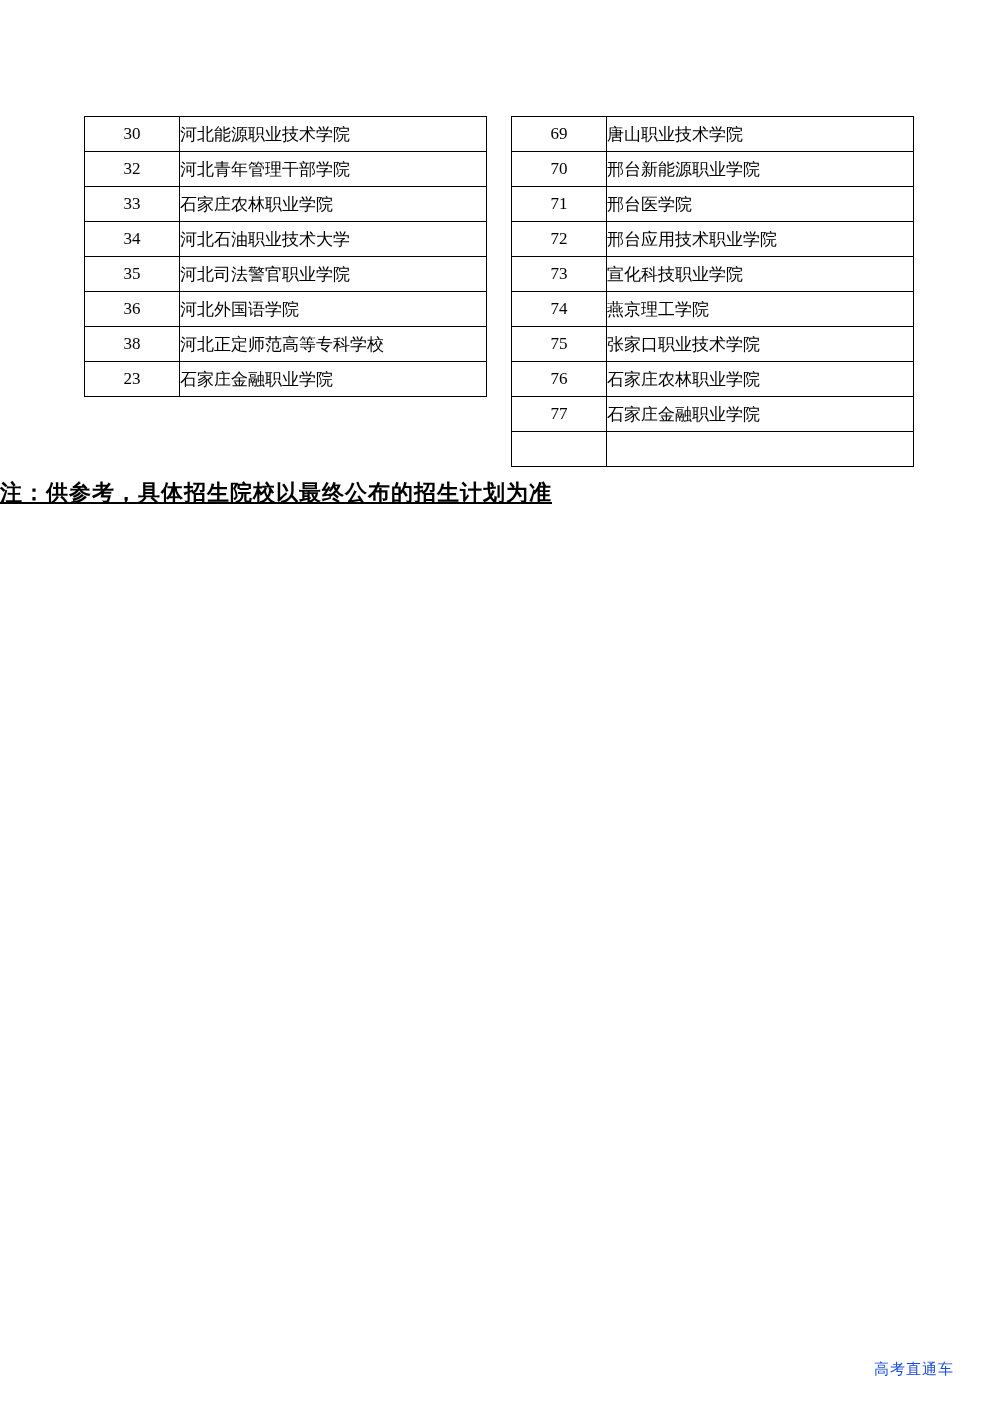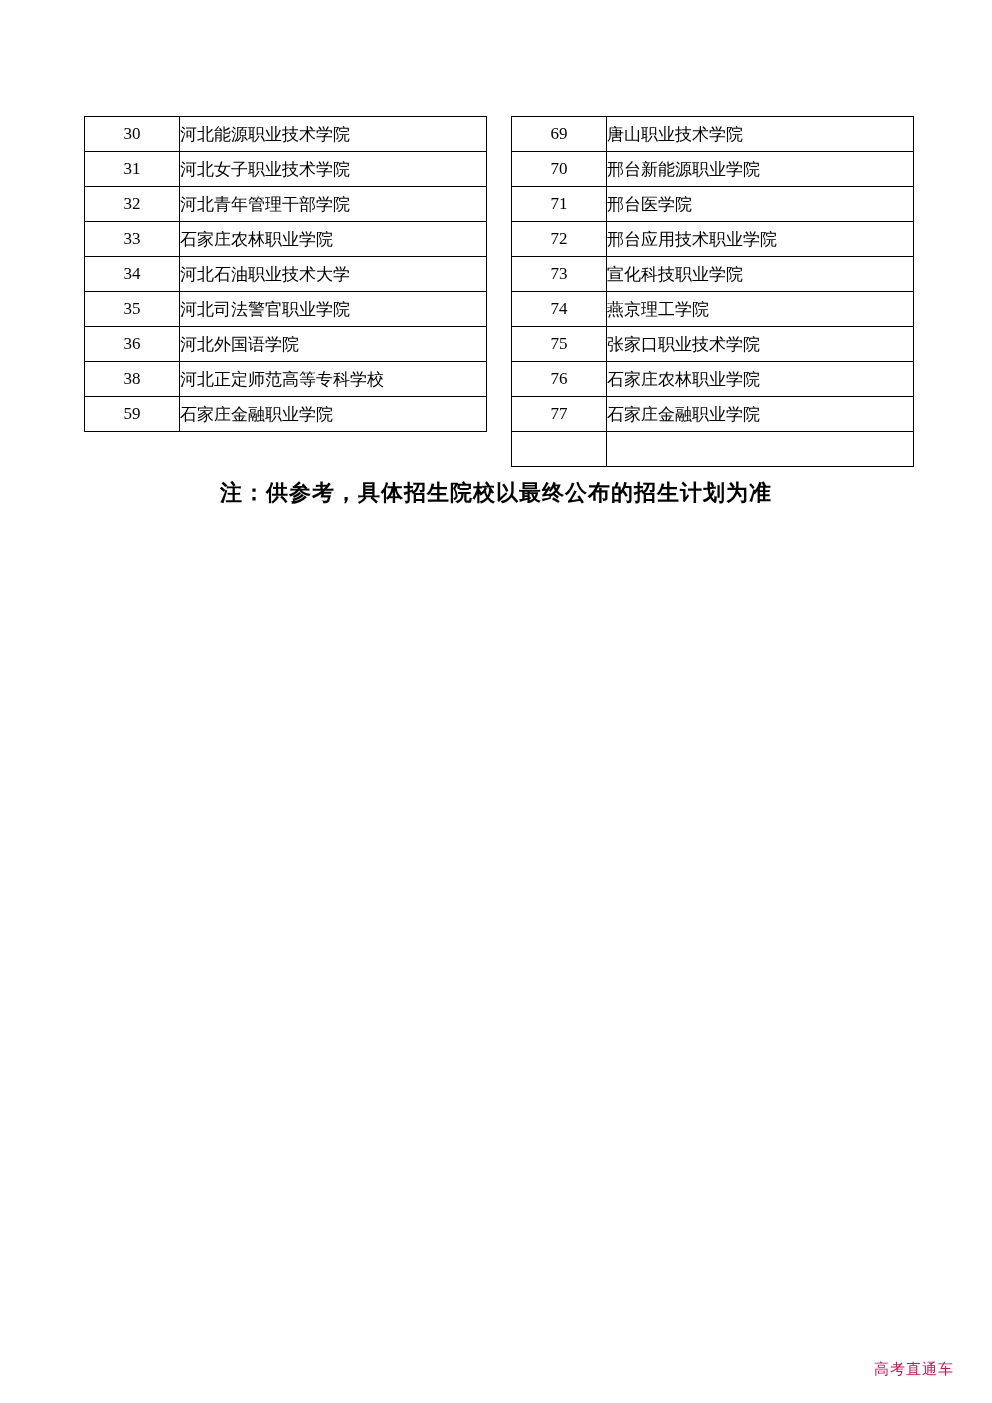--- a/index.html
+++ b/index.html
@@ -57,52 +57,49 @@
     font-family: "DejaVu Serif", "Liberation Serif", serif;
     font-size: 16.5px;
     margin-left: 47px;
   }
   td.empty { }
   .note {
     position: absolute;
     left: 0;
     top: 478px;
     width: 992px;
-    text-align: center;
+    text-align: left;
     font-family: "DejaVu Serif", "Liberation Serif", serif;
     font-weight: bold;
     font-size: 22px;
     letter-spacing: 1px;
+    text-decoration: underline;
   }
   .watermark {
     position: absolute;
     right: 38px;
     bottom: 24px;
     font-family: "DejaVu Sans", "Liberation Sans", sans-serif;
     font-size: 15px;
-    color: #be185d;
+    color: #1d4ed8;
     letter-spacing: 1px;
   }
 </style>
 </head>
 <body>
 
 <div class="page">
 
   <div class="tables-wrap">
 
     <table class="col-table left-table">
       <tbody>
         <tr>
           <td class="num">30</td>
           <td class="name">河北能源职业技术学院</td>
-        </tr>
-        <tr>
-          <td class="num">31</td>
-          <td class="name">河北女子职业技术学院</td>
         </tr>
         <tr>
           <td class="num">32</td>
           <td class="name">河北青年管理干部学院</td>
         </tr>
         <tr>
           <td class="num">33</td>
           <td class="name">石家庄农林职业学院</td>
         </tr>
         <tr>
@@ -115,21 +112,21 @@
         </tr>
         <tr>
           <td class="num">36</td>
           <td class="name">河北外国语学院</td>
         </tr>
         <tr>
           <td class="num">38</td>
           <td class="name">河北正定师范高等专科学校</td>
         </tr>
         <tr>
-          <td class="num">59</td>
+          <td class="num">23</td>
           <td class="name">石家庄金融职业学院</td>
         </tr>
       </tbody>
     </table>
 
     <table class="col-table right-table">
       <tbody>
         <tr>
           <td class="num">69</td>
           <td class="name">唐山职业技术学院</td>

